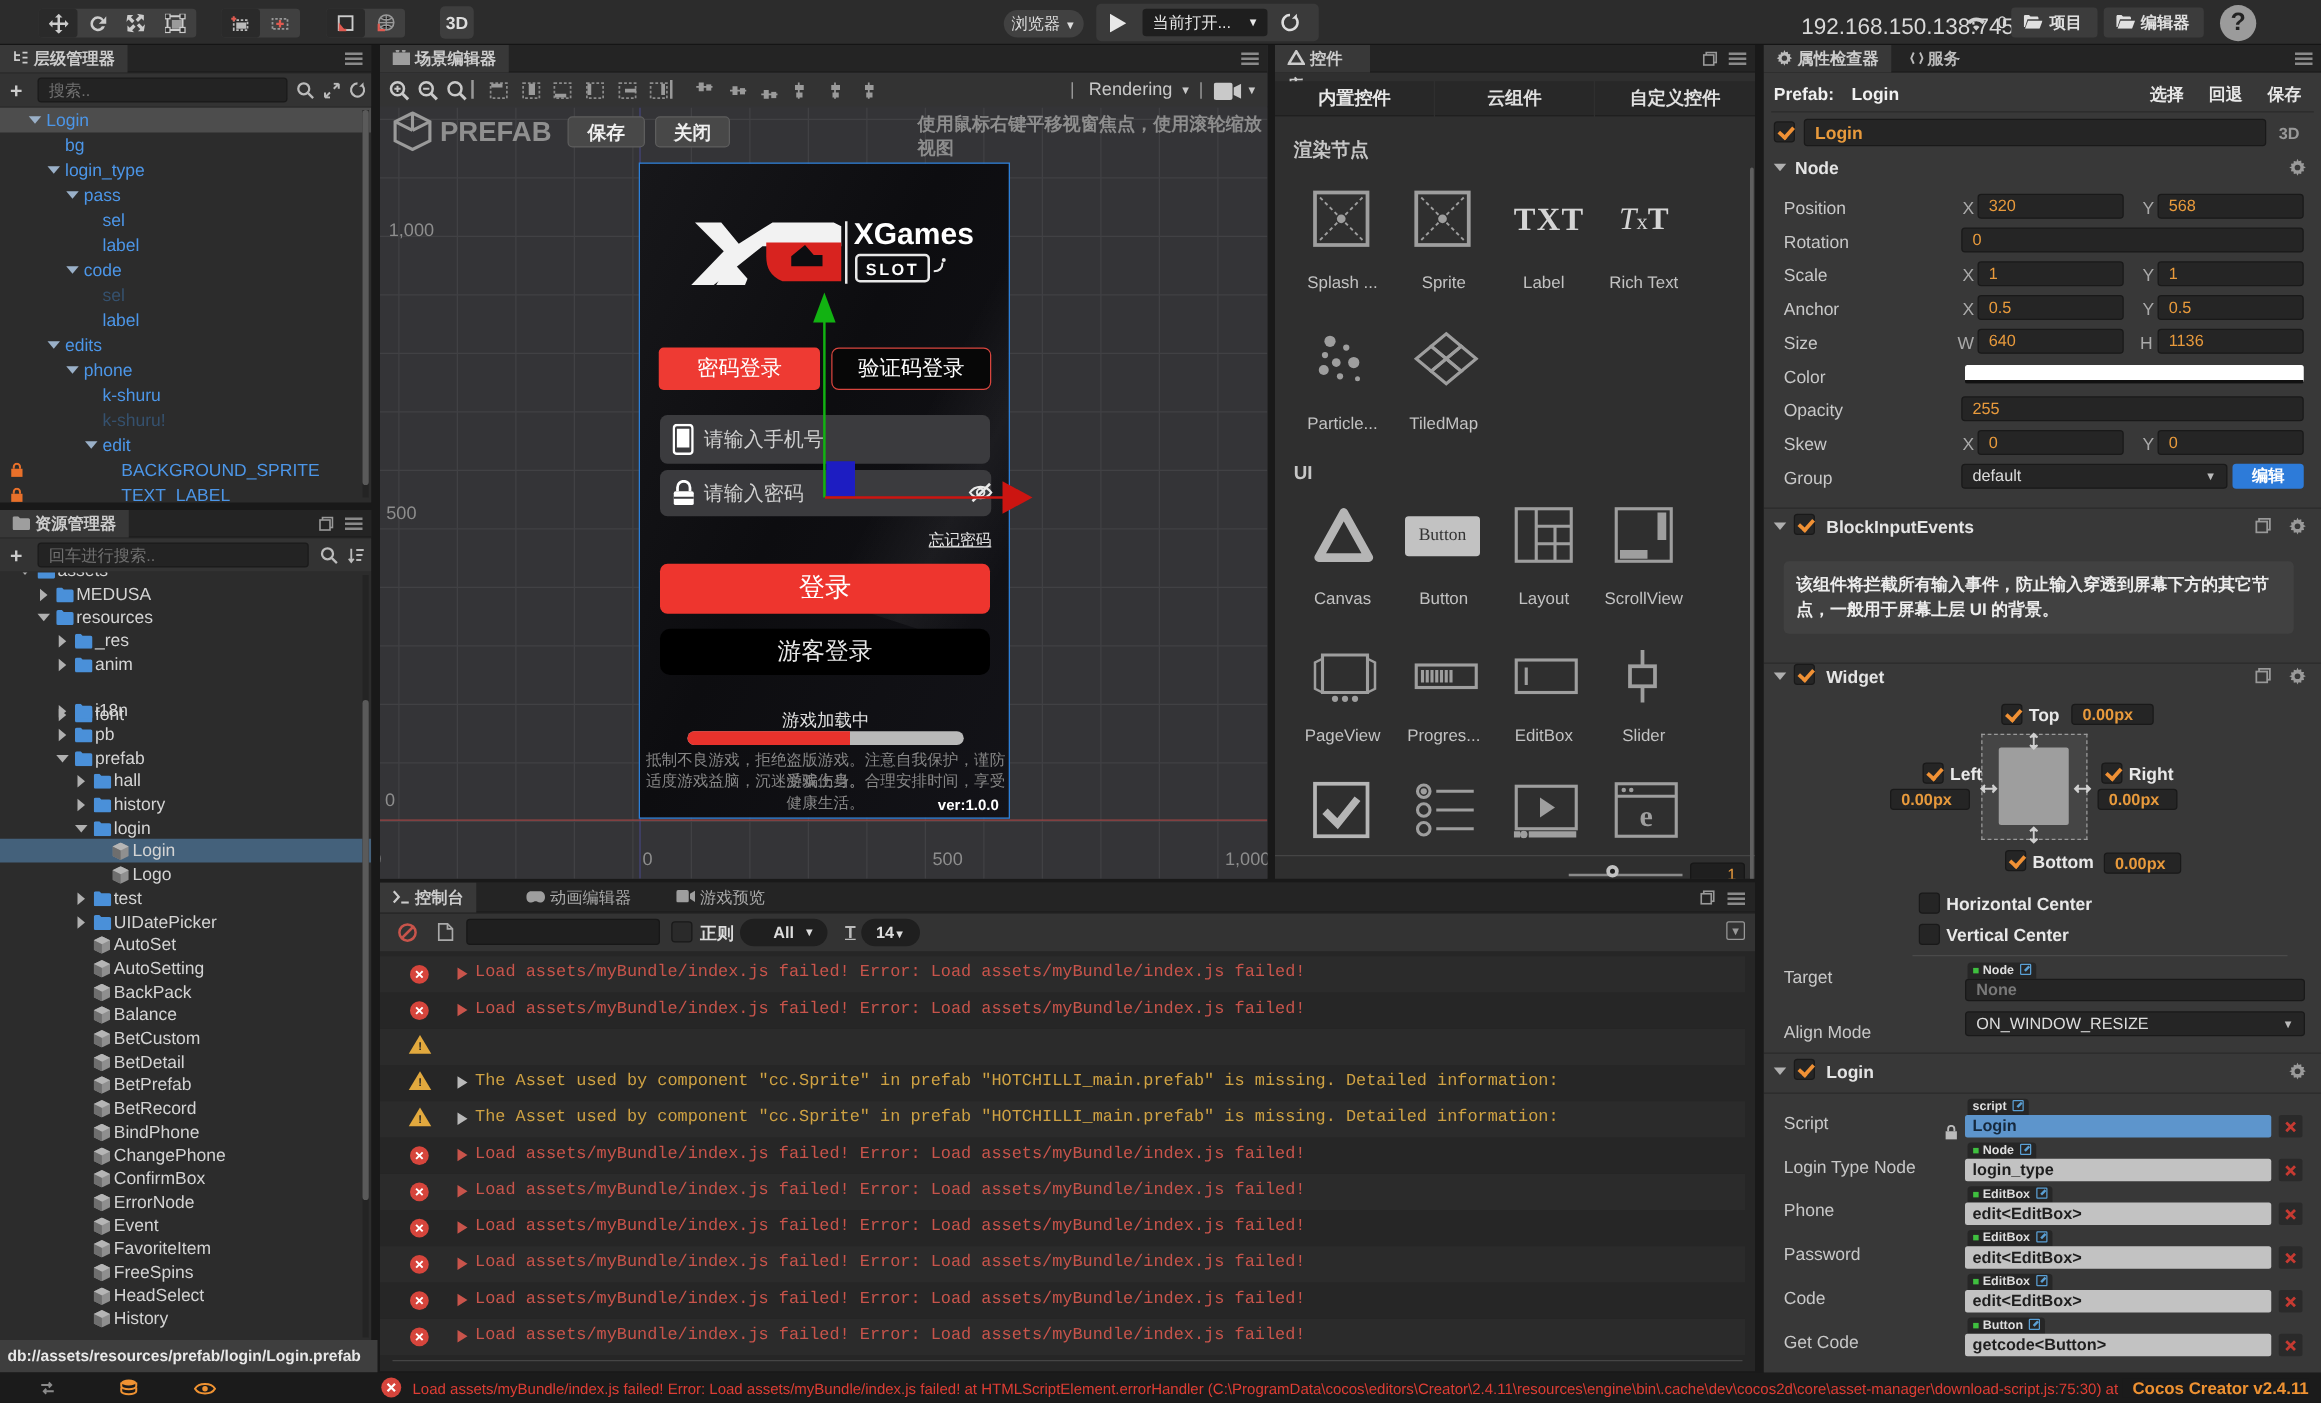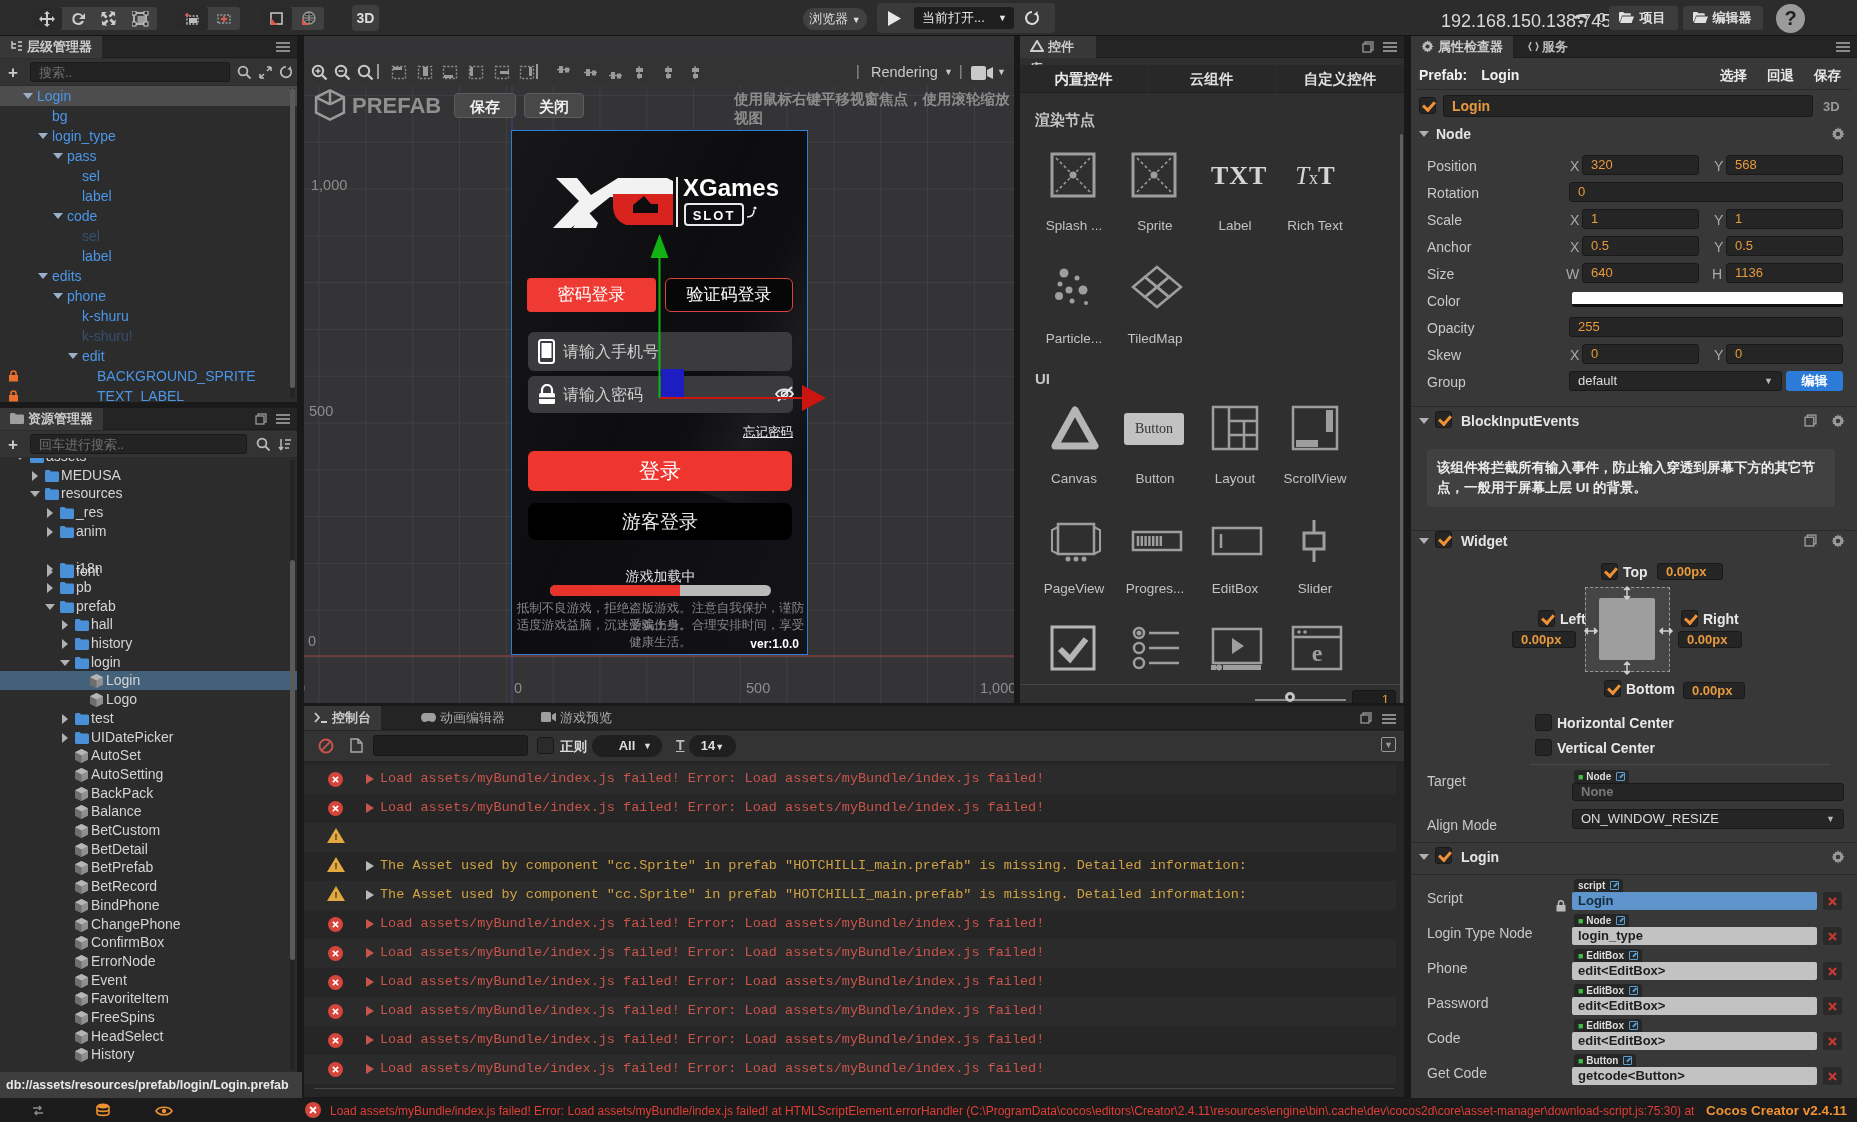--- a/index.html
+++ b/index.html
@@ -512,20 +512,28 @@
   <div style="position:absolute;left:305px;top:4px;width:16px;height:16px;border-radius:50%;background:#d6453c">
       <svg width="8" height="8" viewBox="0 0 8 8" style="margin:4px auto 0;display:block">
         <path d="M1 1l6 6M7 1L1 7" stroke="#fff" stroke-width="1.8"></path>
       </svg>
     </div>
   <div style="position:absolute;left:330px;top:6px;color:#e03e35;font-size:12px;white-space:nowrap">Load assets/myBundle/index.js failed! Error: Load assets/myBundle/index.js failed! at HTMLScriptElement.errorHandler (C:\ProgramData\cocos\editors\Creator\2.4.11\resources\engine\bin\.cache\dev\cocos2d\core\asset-manager\download-script.js:75:30) at</div>
   <div style="position:absolute;right:10px;top:5px;color:#ef9232;font-size:13.5px;font-weight:bold;background:#1b1b1b;padding-left:8px">Cocos Creator v2.4.11</div>
 </div>
 
 <div class="panel" id="scene" style="left:304px;top:36px;width:710px;height:667px;background:#343437">
+  <div class="tabstrip">
+      <div class="tab" style="left:0"><svg width="14" height="12" viewBox="0 0 14 12" style="display:inline-block;vertical-align:-1px;margin-right:4px">
+          <rect x="0" y="2" width="14" height="10" fill="#9e9e9e"></rect>
+          <circle cx="4" cy="0.5" r="1.5" fill="#9e9e9e"></circle>
+          <circle cx="9" cy="0.5" r="1.5" fill="#9e9e9e"></circle>
+        </svg>场景编辑器</div>
+      <div class="ham" style="right:7px"></div>
+    </div>
   <div class="ptool" id="scenetool">
       <svg width="17" height="17" viewBox="0 0 17 17" style="position:absolute;left:7px;top:5px">
         <circle cx="7" cy="7" r="5.2" fill="none" stroke="#c9c9c9" stroke-width="2"></circle>
         <path d="M11 11l4.5 4.5" stroke="#c9c9c9" stroke-width="2.4"></path>
         <path d="M4.5 7h5M7 4.5v5" stroke="#c9c9c9" stroke-width="1.6"></path>
       </svg>
       <svg width="17" height="17" viewBox="0 0 17 17" style="position:absolute;left:30px;top:5px">
         <circle cx="7" cy="7" r="5.2" fill="none" stroke="#c9c9c9" stroke-width="2"></circle>
         <path d="M11 11l4.5 4.5" stroke="#c9c9c9" stroke-width="2.4"></path>
         <path d="M4.5 7h5" stroke="#c9c9c9" stroke-width="1.6"></path>

